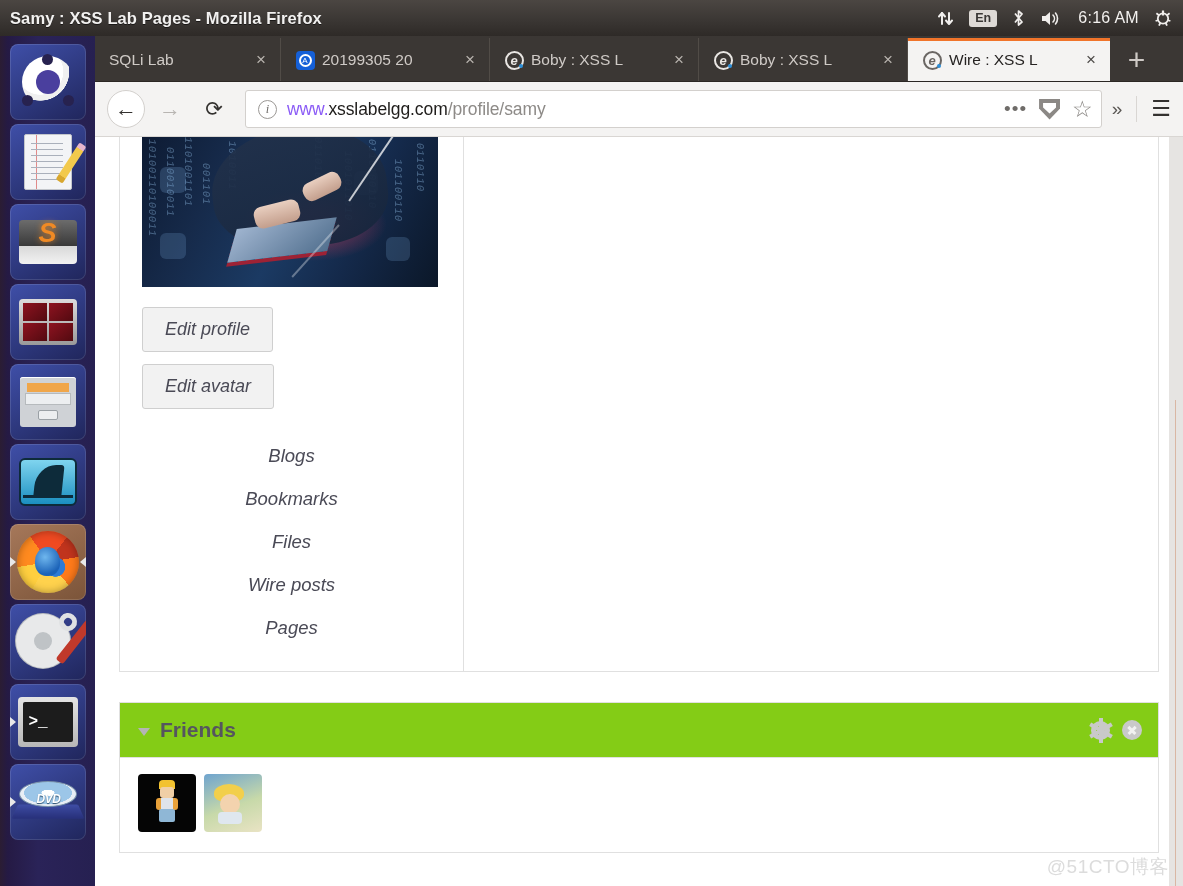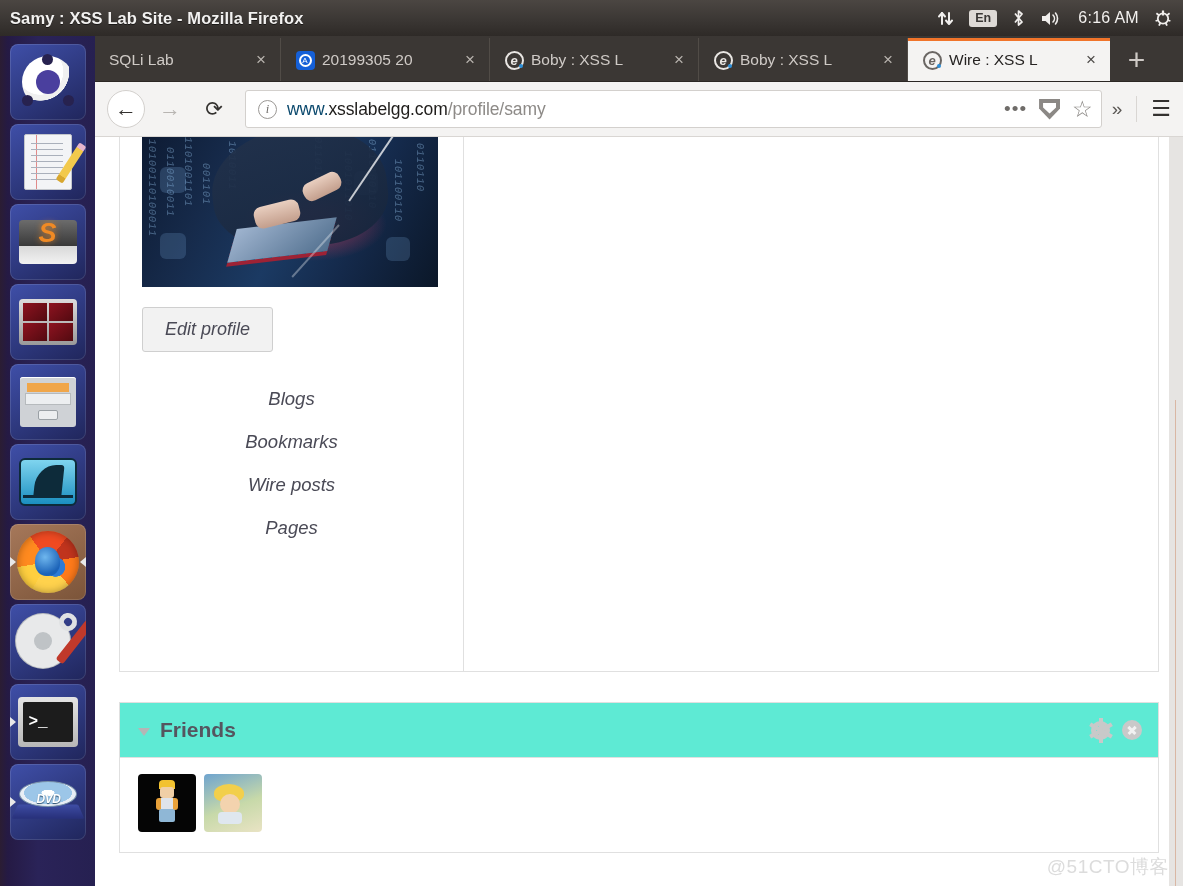--- a/index.html
+++ b/index.html
@@ -164,21 +164,21 @@
   .navbtn.fwd { color: #b8b5b2; }
   .navbtn.reload { font-size: 21px; color:#33312f; }
   .urlbar {
     flex: 1 1 auto; height: 38px; background: #fff; border: 1px solid #d3d0cd; border-radius: 3px;
     display: flex; align-items: center; padding: 0 8px 0 12px; margin-left: 6px; gap: 10px; min-width: 0;
   }
   .info-i { width: 19px; height: 19px; border-radius: 50%; border: 1.6px solid #9b9895; color:#6f6c69;
     font-size: 12.5px; font-style: italic; display:flex;align-items:center;justify-content:center; flex:none; font-family:"Liberation Serif",serif;}
   .url { flex: 1 1 auto; font-size: 17.5px; color: #8d8a87; white-space: nowrap; overflow: hidden; letter-spacing:-.1px;}
   .url b { color: #1f1d1b; font-weight: normal; }
-  .url .scheme { color:#0c4a6e; }
+  .url .scheme { color:#8b5cf6; }
   .url-actions { display: flex; align-items: center; gap: 12px; flex: none; color:#6f6c69; }
   .dots { font-size: 19px; letter-spacing: 1px; line-height: 10px; }
   .pocket { width:21px;height:21px;background:#8b8885;
      clip-path: polygon(0 0,100% 0,100% 48%,50% 100%,0 48%); position:relative;}
   .pocket::after{content:"";position:absolute;left:4px;top:4px;right:4px;bottom:6px;background:#fff;
      clip-path: polygon(0 0,100% 0,100% 45%,50% 100%,0 45%);}
   .star { font-size: 23px; color: #8b8885; line-height: 20px; }
   .chev { font-size: 19px; color: #5a5754; padding: 0 4px; }
   .ham { font-size: 22px; color: #33312f; padding-left: 6px; border-left:1px solid #d9d6d3; margin-left:4px; padding-left:14px;}
 
@@ -220,21 +220,21 @@
   }
   .btn-row { margin-top: 0; }
 
   .navlinks { margin-top: 26px; }
   .navlinks a {
     display: block; color: #4a4a56; font-size: 18.5px; text-decoration: none; padding: 10px 0 11px; text-align: center;
   }
 
   .friends-mod { margin-top: 30px; border: 1px solid #e0e0e0; background: #fff; }
   .friends-head {
-    height: 55px; background: #5eead4; border-bottom: 1px solid #e0e0e0;
+    height: 55px; background: #84cc16; border-bottom: 1px solid #e0e0e0;
     display: flex; align-items: center; padding: 0 16px 0 18px; gap: 10px;
   }
   .caret { width: 0; height: 0; border-left: 6px solid transparent; border-right: 6px solid transparent;
      border-top: 8px solid #b5b5b5; margin-top: 3px; }
   .friends-title { font-size: 21px; font-weight: bold; color: #55555f; }
   .head-icons { margin-left: auto; display: flex; align-items: center; gap: 12px; color: #c4c4c4; }
   .gear-ic { width: 19px; height: 19px; position: relative; }
   .gear-ic::before{content:"";position:absolute;inset:0;border-radius:50%;border:5px solid #c9c9c9;}
   .gear-ic::after{content:"";position:absolute;left:7px;top:-3px;width:5px;height:25px;background:transparent;
      box-shadow: 0 0 0 0 transparent;}
@@ -264,21 +264,21 @@
     position: absolute; right: 14px; bottom: 6px; color: #dcdcdc; font-size: 19px;
     letter-spacing: .5px;
   }
 </style>
 </head>
 <body>
 
 <div id="root">
 
   <div class="top-panel">
-    <div class="win-title">Samy : XSS Lab Site - Mozilla Firefox</div>
+    <div class="win-title">Samy : XSS Lab Pages - Mozilla Firefox</div>
     <div class="tray">
       <div class="tray-item">
         <svg width="19" height="19" viewBox="0 0 19 19">
             <path d="M6 15V4M6 4L3 7.5M6 4l3 3.5" stroke="#f0eeec" stroke-width="2" fill="none" stroke-linecap="round"></path>
             <path d="M13 4v11m0 0l3-3.5M13 15l-3-3.5" stroke="#f0eeec" stroke-width="2" fill="none" stroke-linecap="round"></path>
           </svg>
       </div>
       <div class="kbd-badge">En</div>
       <div class="tray-item">
         <svg width="15" height="20" viewBox="0 0 15 20">
@@ -476,24 +476,28 @@
               <i class="kbd"></i>
               <i class="hand" style="left:112px;top:66px;width:46px;height:22px;transform:rotate(-14deg)"></i>
               <i class="hand" style="left:160px;top:40px;width:40px;height:19px;transform:rotate(-26deg)"></i>
               <i class="streak" style="left:252px;top:-4px;height:82px;transform:rotate(34deg)"></i>
               <i class="streak" style="left:196px;top:88px;height:70px;transform:rotate(42deg);opacity:.45"></i>
             </div>
 
             <div class="btn-row">
               <div class="btn">Edit profile</div>
             </div>
+            <div class="btn-row">
+              <div class="btn" style="margin-top:12px">Edit avatar</div>
+            </div>
 
             <div class="navlinks">
               <a href="#">Blogs</a>
               <a href="#">Bookmarks</a>
+              <a href="#">Files</a>
               <a href="#">Wire posts</a>
               <a href="#">Pages</a>
             </div>
           </div>
 
           <div class="mod-right"></div>
         </div>
 
         <div class="friends-mod">
           <div class="friends-head">

